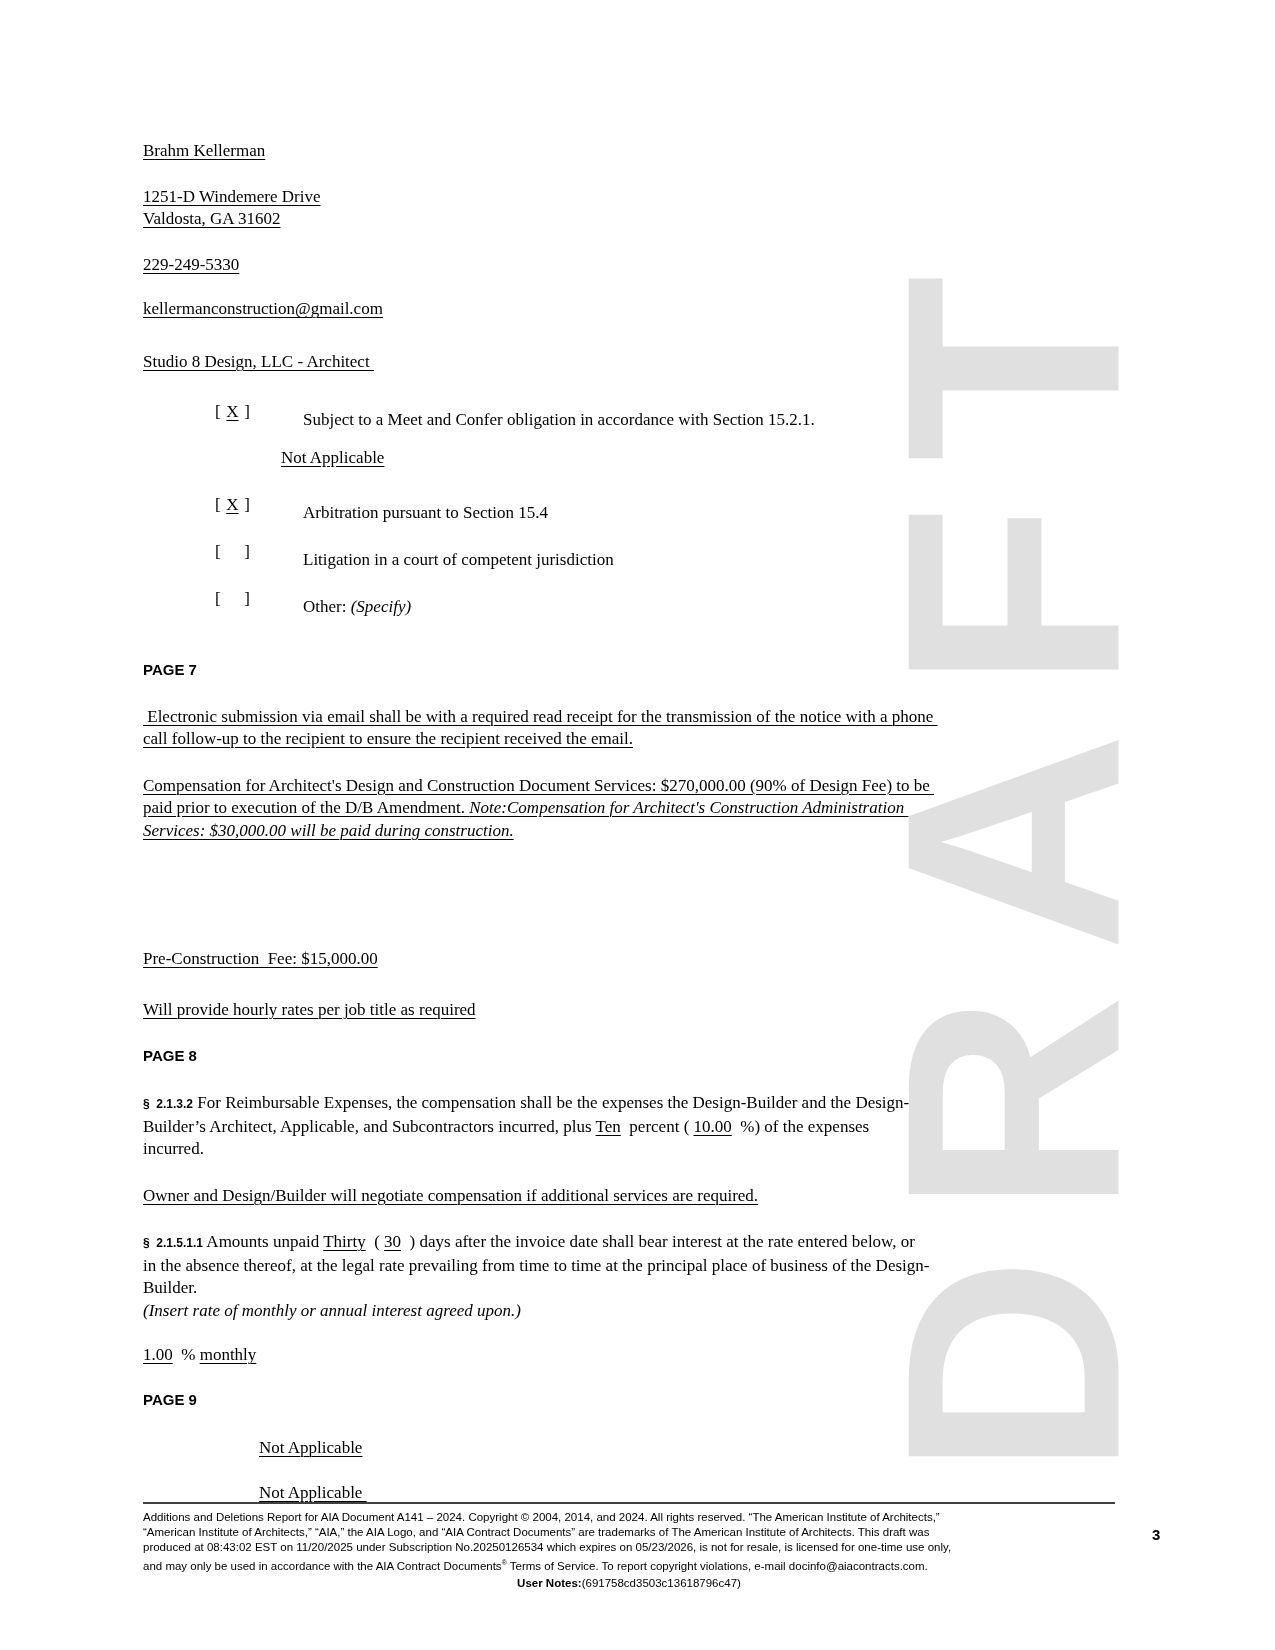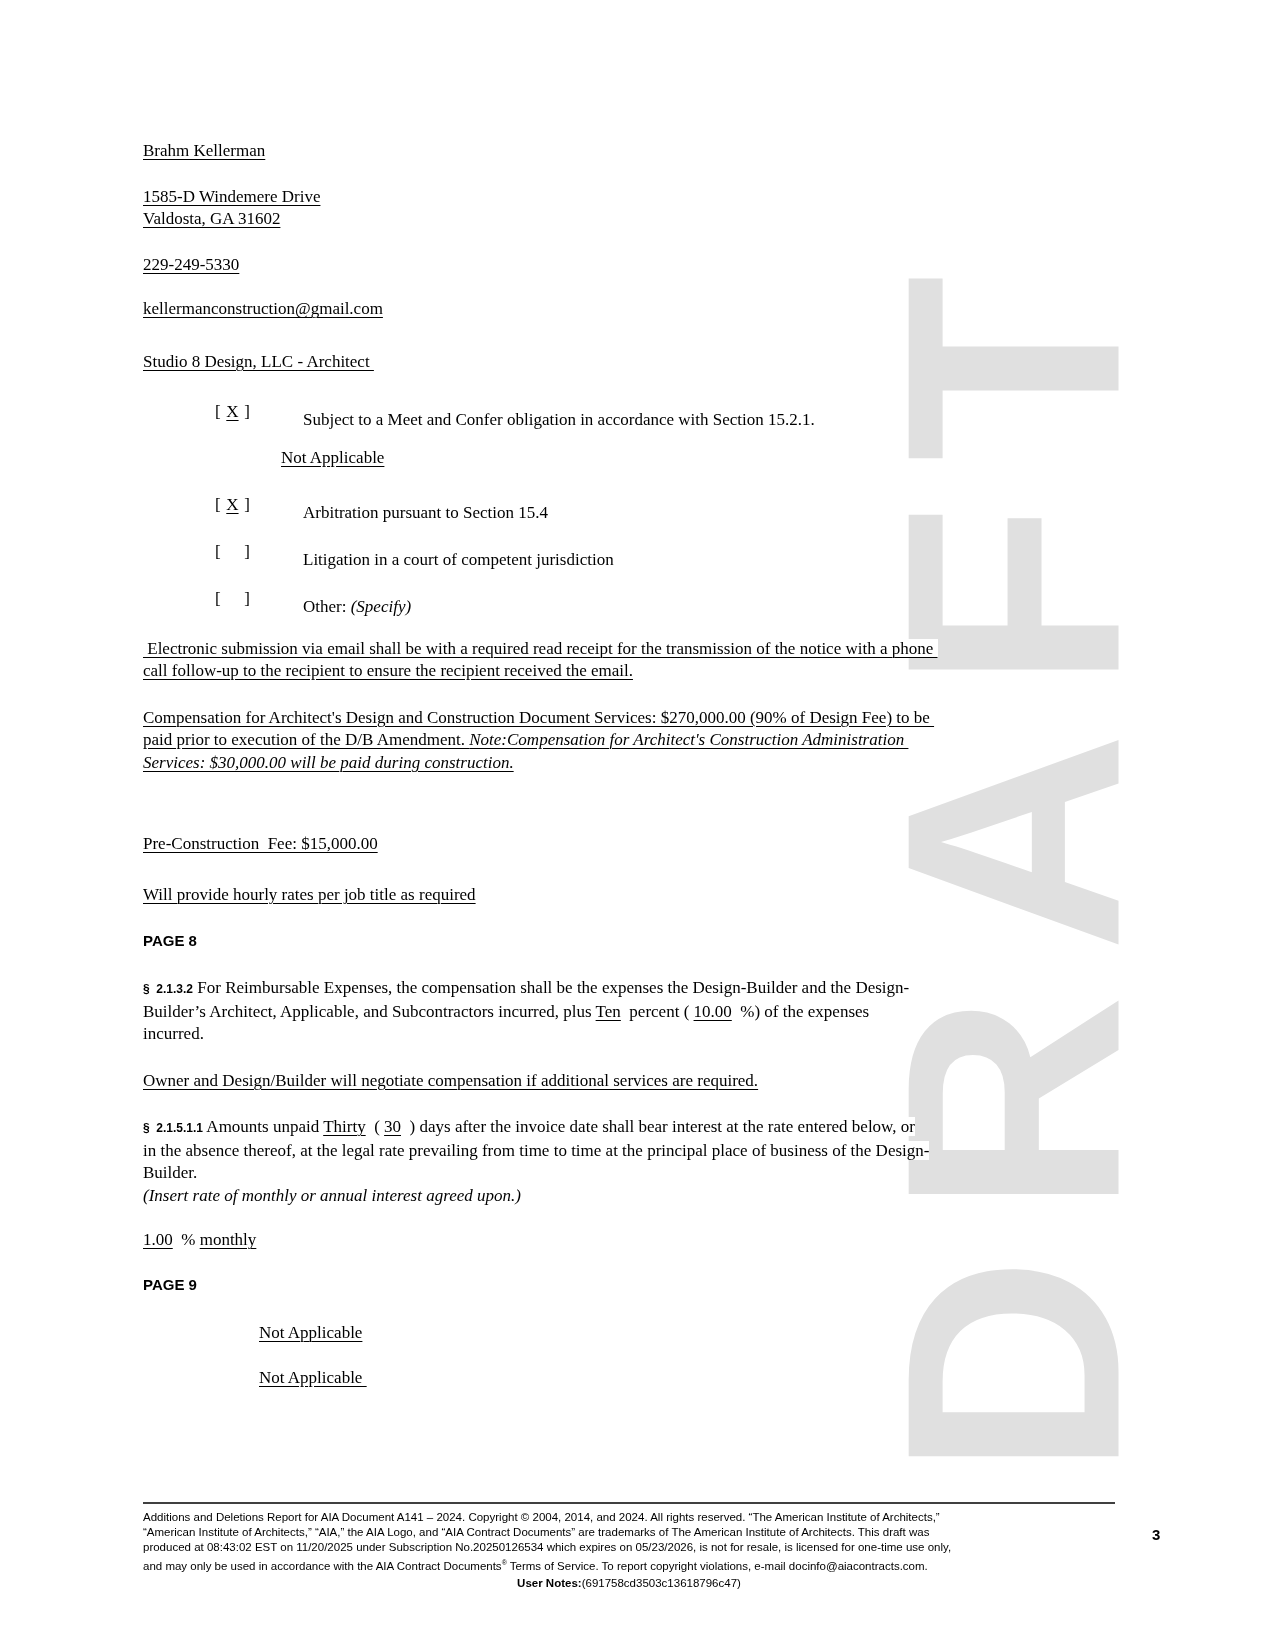--- a/index.html
+++ b/index.html
@@ -43,21 +43,21 @@
   #p-email{margin-top:22px;}
   #p-arch{margin-top:30px;}
   #ck1{margin-top:28px;}
   #ck1note{margin-top:23px;}
   #ck2{margin-top:24px;}
   #ck3{margin-top:24px;}
   #ck4{margin-top:24px;}
   #hdr7{margin-top:50px;}
   #p-elec{margin-top:27px;}
   #p-comp{margin-top:24px;}
-  #p-precon{margin-top:59px;font-family:Liberation Serif, serif;}
+  #p-precon{margin-top:106px;font-family:Liberation Serif, serif;}
   #p-hourly{margin-top:28px;}
   #hdr8{margin-top:26px;}
   #p-s1{margin-top:27px;}
   #p-owner{margin-top:24px;}
   #p-s2{margin-top:24px;}
   #p-rate{margin-top:22px;}
   #hdr9{margin-top:24px;}
   #p-na1{margin-top:28px;}
   #p-na2{margin-top:23px;}
   
@@ -79,21 +79,21 @@
 
 <div class="page">
 
   <div class="watermark">DRAFT</div>
 
   <div class="content">
 
     <p id="p-name"><span class="u">Brahm Kellerman</span></p>
 
     <p id="p-addr">
-      <span class="ln"><span class="u">1585-D Windemere Drive</span></span>
+      <span class="ln"><span class="u">1251-D Windemere Drive</span></span>
       <span class="ln"><span class="u">Valdosta, GA 31602</span></span>
     </p>
 
     <p id="p-phone"><span class="u">229-249-5330</span></p>
 
     <p id="p-email"><span class="u">kellermanconstruction@gmail.com</span></p>
 
     <p id="p-arch"><span class="u">Studio 8 Design, LLC - Architect&nbsp;</span></p>
 
     <p id="ck1" class="ckrow">
@@ -111,20 +111,21 @@
     <p id="ck3" class="ckrow">
       <span class="ckbox"><span>[&nbsp;</span><span class="ckmark"></span><span>&nbsp;]</span></span>
       <span class="cklabel">Litigation in a court of competent jurisdiction</span>
     </p>
 
     <p id="ck4" class="ckrow">
       <span class="ckbox"><span>[&nbsp;</span><span class="ckmark"></span><span>&nbsp;]</span></span>
       <span class="cklabel"><span>Other:</span> <span class="i">(Specify)</span></span>
     </p>
 
+    <p id="hdr7" class="pagehdr"><span>PAGE 7</span></p>
 
     <p id="p-elec">
       <span class="ln"><span class="u">&nbsp;Electronic submission via email shall be with a required read receipt for the transmission of the notice with a phone&nbsp;</span></span>
       <span class="ln"><span class="u">call follow-up to the recipient to ensure the recipient received the email.</span></span>
     </p>
 
     <p id="p-comp">
       <span class="ln"><span class="u">Compensation for Architect's Design and Construction Document Services: $270,000.00 (90% of Design Fee) to be&nbsp;</span></span>
       <span class="ln"><span class="u">paid prior to execution of the D/B Amendment. </span><span class="u i">Note:Compensation for Architect's Construction Administration&nbsp;</span></span>
       <span class="ln"><span class="u i">Services: $30,000.00 will be paid during construction.</span></span>

